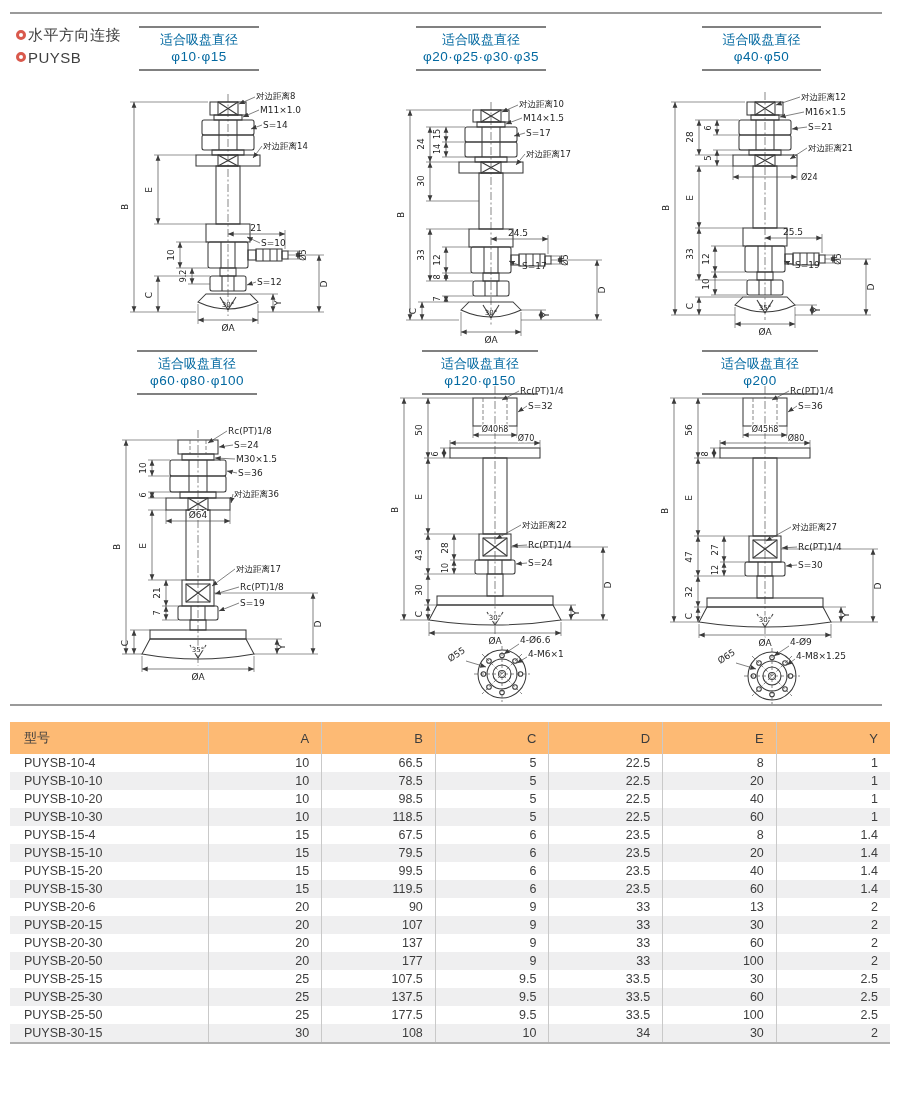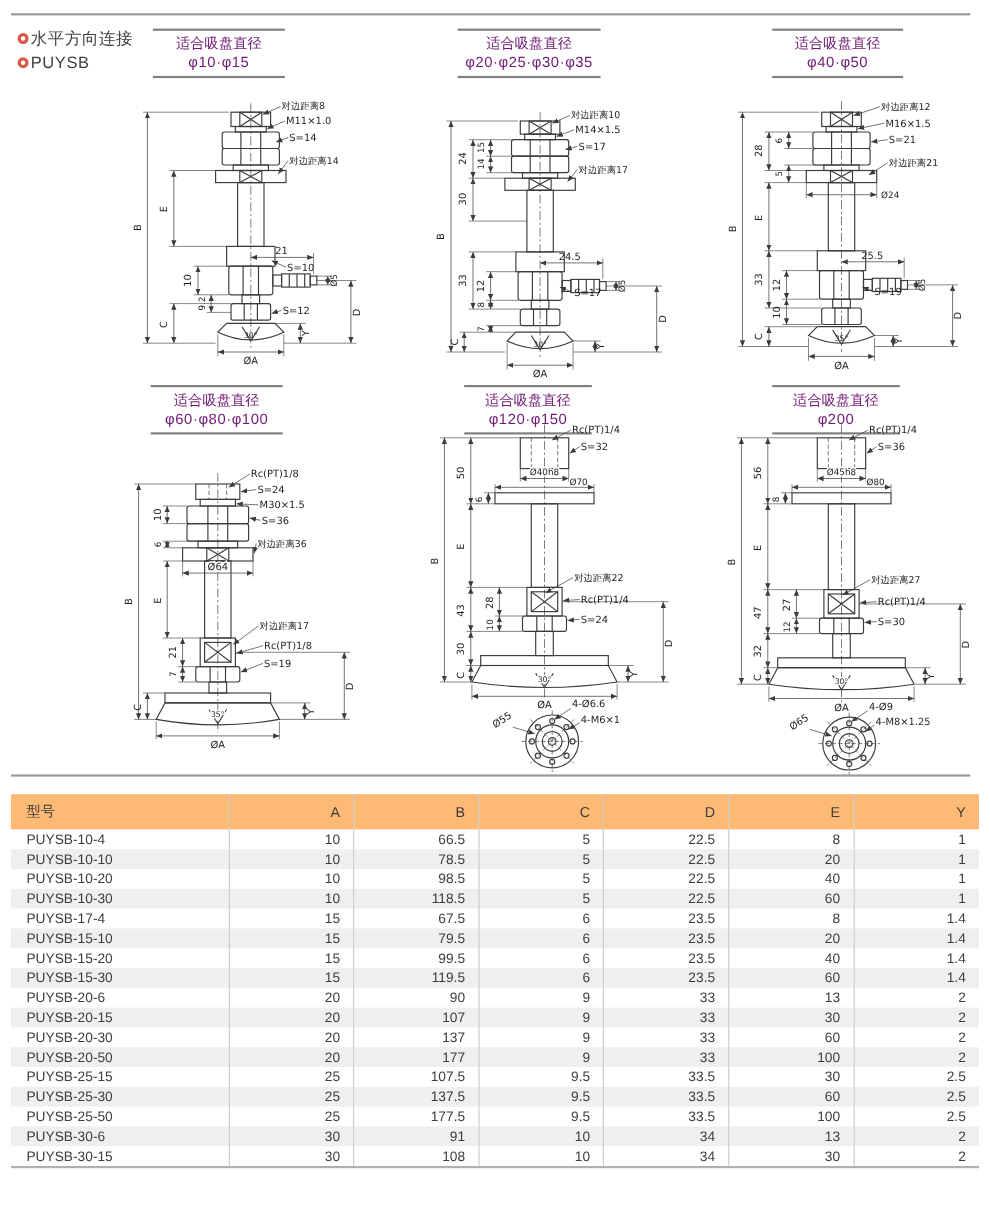--- a/index.html
+++ b/index.html
@@ -6,21 +6,21 @@
   html,body{margin:0;padding:0;background:#fff;}
   .page{position:relative;width:900px;height:1101px;background:#fff;overflow:hidden;
         font-family:"Liberation Sans",sans-serif;color:#3d3d3d;}
   .rule{position:absolute;height:2px;background:#9a9a9a;}
   .bullets{position:absolute;left:16px;top:24px;}
   .bullet-row{display:flex;align-items:center;gap:2px;height:22px;}
   .dot{width:10px;height:10px;border:3px solid #d9594c;border-radius:50%;
        box-sizing:border-box;background:#fff;flex:0 0 auto;}
   .bullet-label{font-size:15px;color:#3f3f3f;letter-spacing:.5px;white-space:nowrap;}
   .hdr{position:absolute;border-top:2px solid #808080;border-bottom:2px solid #808080;
-       text-align:center;padding:3px 0 4px;color:#701a75;}
+       text-align:center;padding:3px 0 4px;color:#0369a1;}
   .hdr .t1{font-size:13px;line-height:17px;}
   .hdr .t2{font-size:13.5px;line-height:17px;letter-spacing:.5px;}
   svg.draw{position:absolute;overflow:visible;}
   .ol *{fill:none;stroke:#3b3b3b;stroke-width:1.05;}
   .cl{stroke:#555;stroke-width:.7;stroke-dasharray:8 2.5 2 2.5;fill:none;}
   .clt{stroke:#555;stroke-width:.7;stroke-dasharray:4 2;fill:none;}
   .ext{stroke:#4a4a4a;stroke-width:.6;}
   .dim{stroke:#4a4a4a;stroke-width:.7;}
   .ld{stroke:#4a4a4a;stroke-width:.7;fill:none;}
   text.t{font-family:"DejaVu Sans",sans-serif;font-size:9px;fill:#1e1e1e;}
@@ -762,21 +762,21 @@
       <tr>
           <td class="model">PUYSB-10-30</td>
           <td class="num">10</td>
           <td class="num">118.5</td>
           <td class="num">5</td>
           <td class="num">22.5</td>
           <td class="num">60</td>
           <td class="num">1</td>
         </tr>
       <tr>
-          <td class="model">PUYSB-17-4</td>
+          <td class="model">PUYSB-15-4</td>
           <td class="num">15</td>
           <td class="num">67.5</td>
           <td class="num">6</td>
           <td class="num">23.5</td>
           <td class="num">8</td>
           <td class="num">1.4</td>
         </tr>
       <tr>
           <td class="model">PUYSB-15-10</td>
           <td class="num">15</td>
@@ -861,29 +861,20 @@
       <tr>
           <td class="model">PUYSB-25-50</td>
           <td class="num">25</td>
           <td class="num">177.5</td>
           <td class="num">9.5</td>
           <td class="num">33.5</td>
           <td class="num">100</td>
           <td class="num">2.5</td>
         </tr>
       <tr>
-          <td class="model">PUYSB-30-6</td>
-          <td class="num">30</td>
-          <td class="num">91</td>
-          <td class="num">10</td>
-          <td class="num">34</td>
-          <td class="num">13</td>
-          <td class="num">2</td>
-        </tr>
-      <tr>
           <td class="model">PUYSB-30-15</td>
           <td class="num">30</td>
           <td class="num">108</td>
           <td class="num">10</td>
           <td class="num">34</td>
           <td class="num">30</td>
           <td class="num">2</td>
         </tr>
     </tbody>
   </table>

